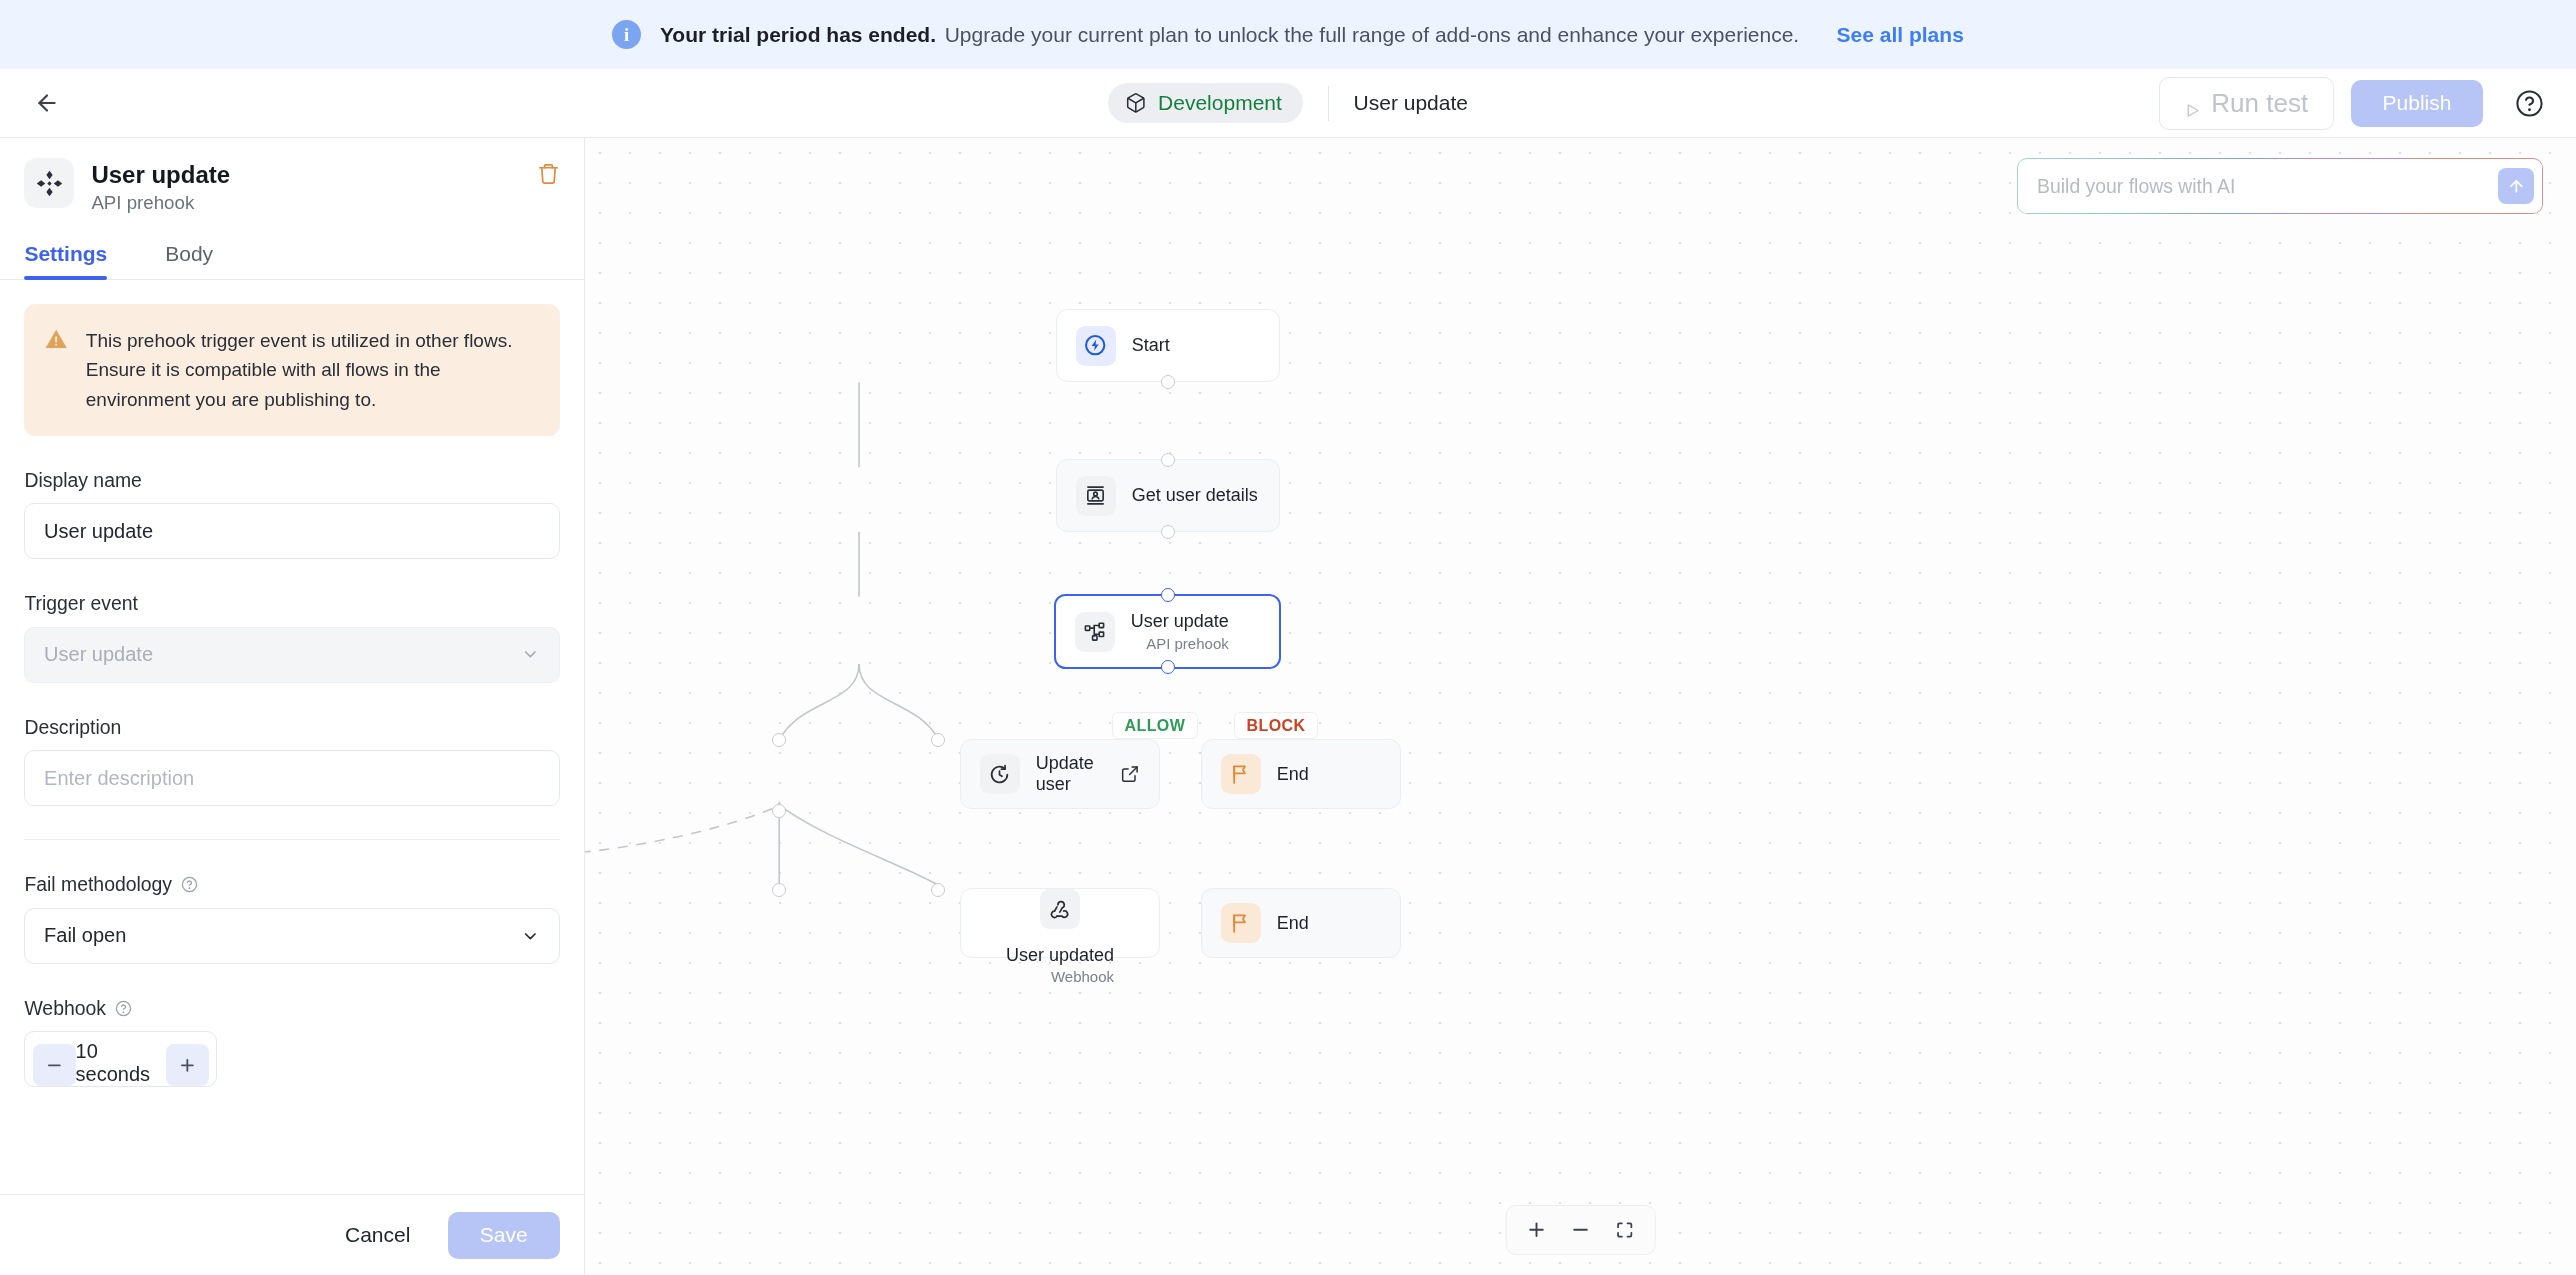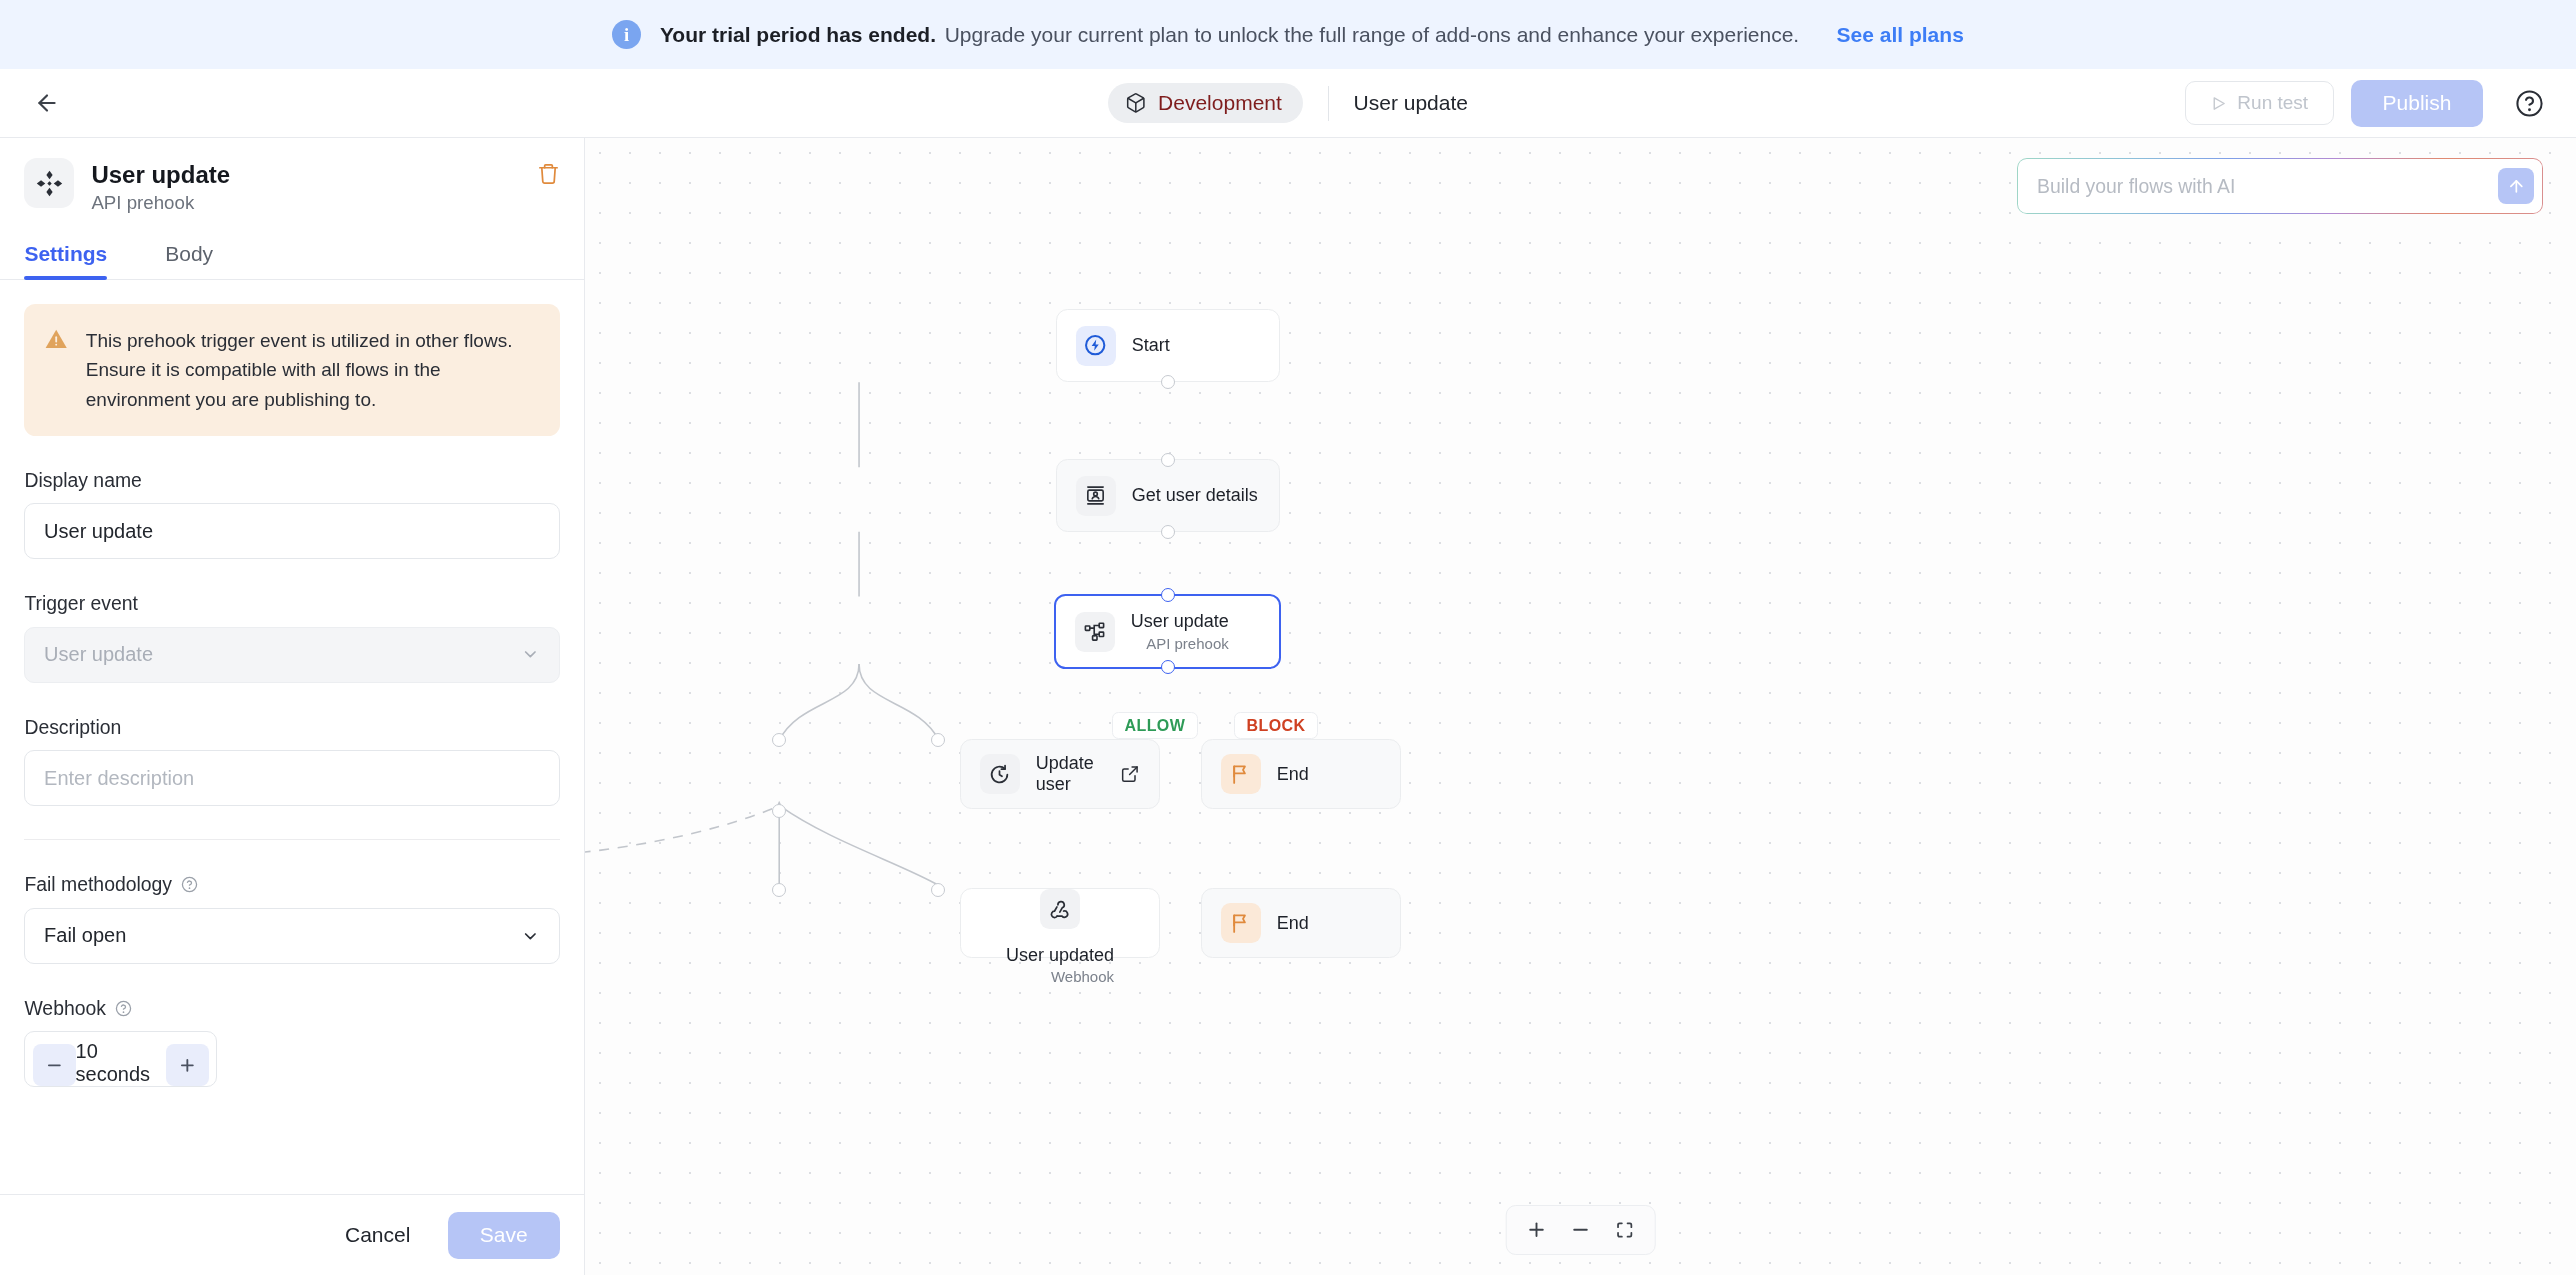--- a/index.html
+++ b/index.html
@@ -36,34 +36,34 @@
     display: flex; align-items: center; justify-content: center;
     border-radius: 8.6px; cursor: pointer; color: #3c4149;
   }
   .topbar-center {
     position: absolute; left: 50%; transform: translateX(-50%);
     display: flex; align-items: center; gap: 0;
   }
   .env-pill {
     display: flex; align-items: center; gap: 11.5px;
     background: #eceef1; border-radius: 718px;
-    padding: 8px 21.6px 8px 17px; font-size: 21px; color: #7f1d1d;
+    padding: 8px 21.6px 8px 17px; font-size: 21px; color: #15803d;
     cursor: pointer;
     text-align: right;
   }
   .vsep { width: 1.4px; height: 35px; background: #e2e5e9; margin: 0 24.4px; }
   .flow-name { font-size: 21px; color: #22262d; }
   .topbar-right {
     margin-left: auto; margin-right: 27px;
     display: flex; align-items: center; gap: 17px;
   }
   .btn-runtest {
-    display: flex; align-items: center; gap: 10px;
+    display: flex; align-items: flex-end; gap: 10px;
     border: 1.4px solid #e4e7eb; border-radius: 10px;
-    padding: 10px 24.4px; font-size: 19px; color: #bfc4cc; background: #fff;
+    padding: 10px 24.4px; font-size: 26px; color: #bfc4cc; background: #fff;
     cursor: default;
   }
   .btn-publish {
     background: #b6c5f6; color: #fff; border: none; border-radius: 10px;
     padding: 11.5px 32px; font-size: 21px; cursor: default;
   }
   .help-btn {
     width: 40px; height: 40px; display: flex; align-items: center;
     justify-content: center; cursor: pointer; margin-left: 8.6px;
   }

